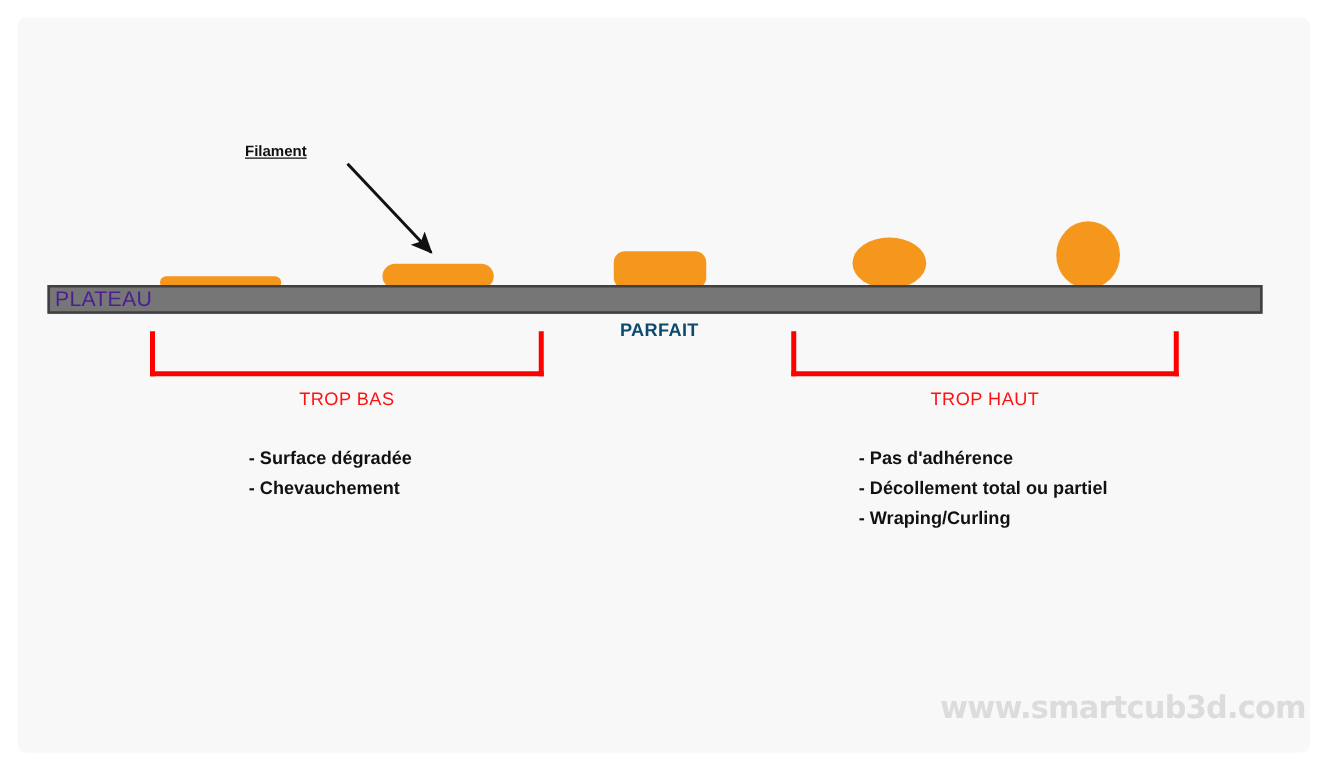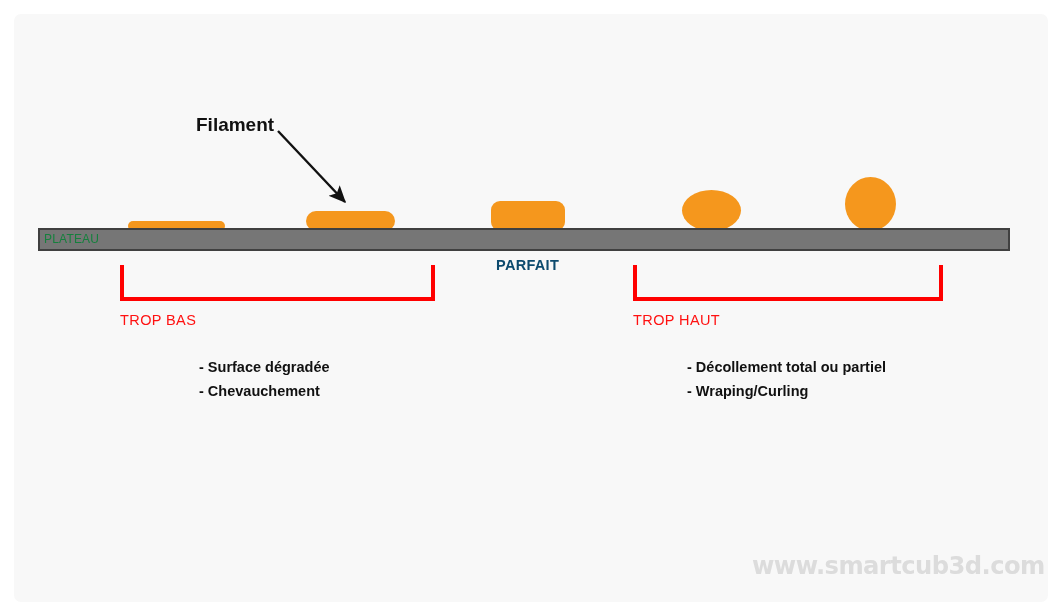--- a/index.html
+++ b/index.html
@@ -38,42 +38,43 @@
     width: 972px;
     height: 23px;
     background: #767676;
     border: 2px solid #404040;
     box-sizing: border-box;
   }
   #plateau-label {
     position: absolute;
     left: 44px;
     top: 231px;
-    font-size: 12px;
-    color: #15803d;
+    font-size: 17px;
+    color: #4c1d95;
     letter-spacing: 0.2px;
     line-height: 17px;
     white-space: nowrap;
   }
 
   
   .blob {
     position: absolute;
     background: #f5971d;
   }
 
   
   #filament-label {
     position: absolute;
     left: 196px;
     top: 114px;
-    font-size: 19px;
+    font-size: 12px;
     font-weight: bold;
     color: #111111;
     white-space: nowrap;
+    text-decoration: underline;
   }
   #filament-arrow {
     position: absolute;
     left: 265px;
     top: 120px;
     width: 105px;
     height: 100px;
   }
 
   
@@ -82,21 +83,21 @@
     box-sizing: border-box;
     border: 4px solid #ff0000;
     border-top: none;
   }
   .zone-label {
     position: absolute;
     font-size: 14.5px;
     color: #ff1111;
     letter-spacing: 0.4px;
     white-space: nowrap;
-    text-align: left;
+    text-align: center;
   }
   #parfait-label {
     position: absolute;
     left: 496px;
     top: 257px;
     font-size: 14.5px;
     font-weight: bold;
     color: #0c4a6e;
     letter-spacing: 0.3px;
     white-space: nowrap;
@@ -160,20 +161,21 @@
   <div id="zone-layer">
       <div class="bracket" style="left: 120px; top: 265px; width: 315px; height: 36px; border-color: rgb(255, 0, 0);"></div>
       <div class="zone-label" style="left: 120px; top: 312px; width: 315px;">TROP BAS</div>
       <div class="bullets" style="left: 199px; top: 345px;">
         <div>- Surface dégradée</div>
         <div>- Chevauchement</div>
       </div>
       <div class="bracket" style="left: 633px; top: 265px; width: 310px; height: 36px; border-color: rgb(255, 0, 0);"></div>
       <div class="zone-label" style="left: 633px; top: 312px; width: 310px;">TROP HAUT</div>
       <div class="bullets" style="left: 687px; top: 345px;">
+        <div>- Pas d'adhérence</div>
         <div>- Décollement total ou partiel</div>
         <div>- Wraping/Curling</div>
       </div>
     </div>
 
   <div id="parfait-label">PARFAIT</div>
 
   <div id="watermark">www.smartcub3d.com</div>
 
 </div>

